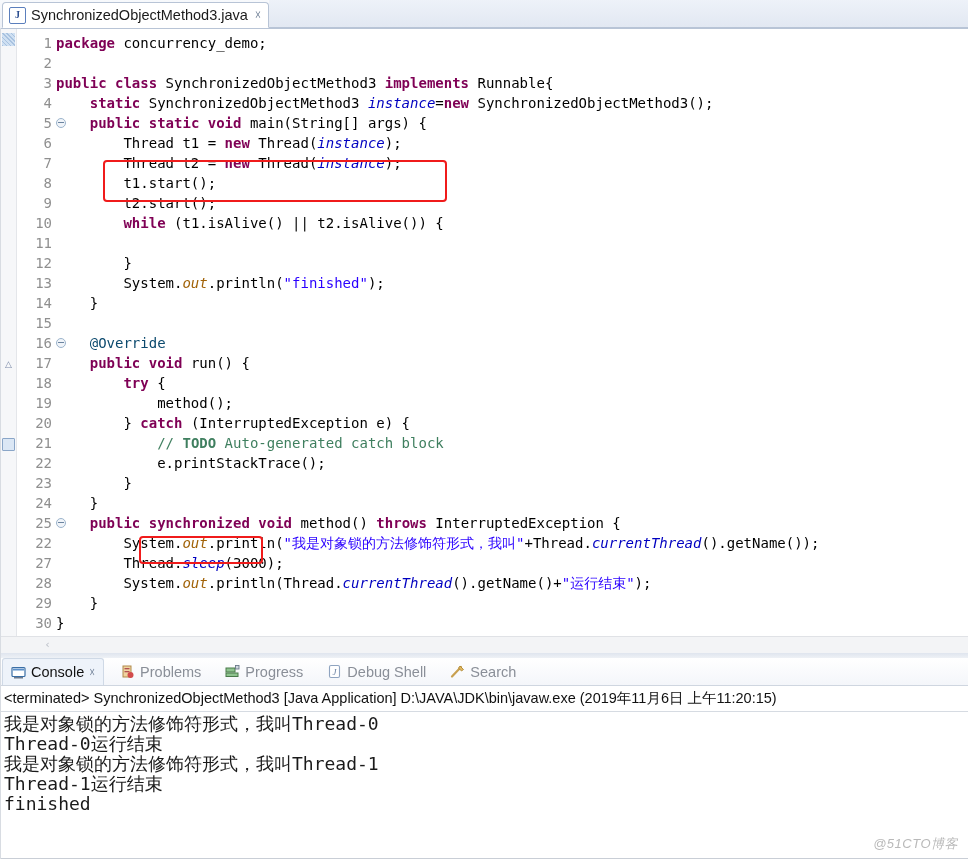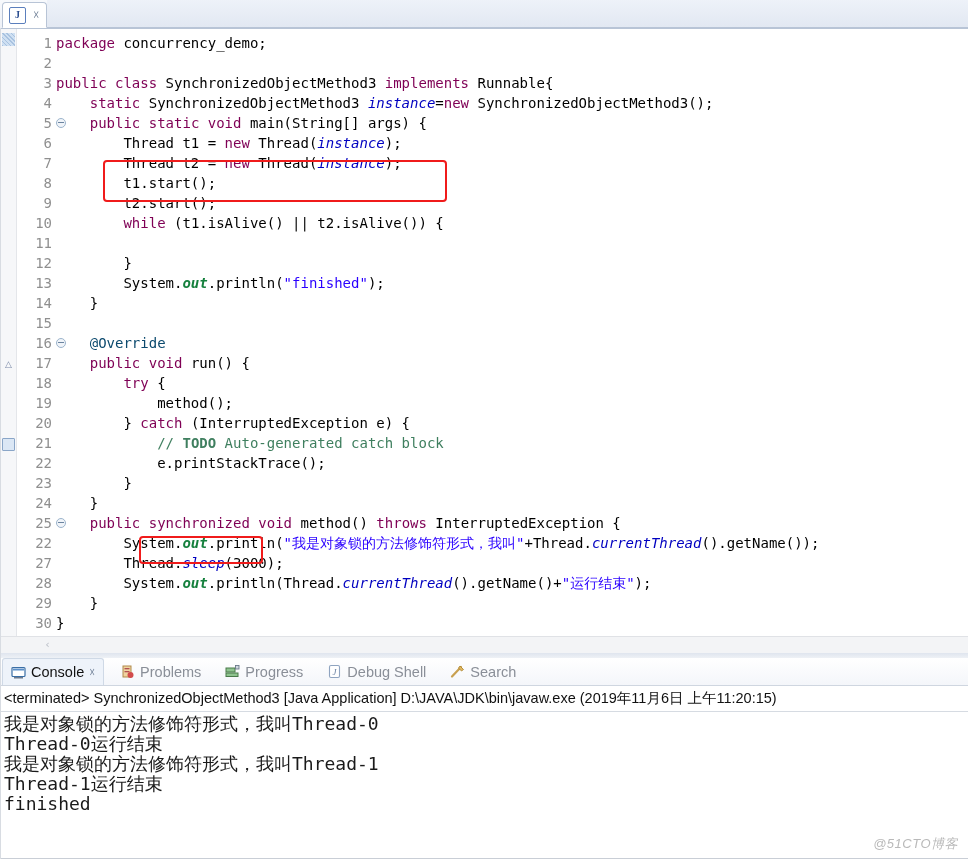--- a/index.html
+++ b/index.html
@@ -156,25 +156,25 @@
     font-size: 14px;
     line-height: 20px;
     padding-top: 4px;
     white-space: pre;
     color: #000000;
     position: relative;
     overflow: hidden;
   }
   .code .line { height: 20px; }
 
-  .kw { color: #7f0055; font-weight: normal; margin-top: 48px; }
+  .kw { color: #7f0055; font-weight: bold; margin-top: 48px; }
   .str { color: #2a00ff; }
   .cmt { color: #3f7f5f; }
   .todo { color: #3f7f5f; font-weight: bold; }
-  .fld { color: #15803d; font-style: italic; font-weight: bold; }
+  .fld { color: #a16207; font-style: italic; font-weight: normal; }
   .sfld { color: #0000c0; font-style: italic; }
   .anno { color: #0c4a6e; }
 
   
   .hlbox {
     position: absolute;
     border: 2px solid #f01b1b;
     border-radius: 4px;
     pointer-events: none;
     box-sizing: border-box;
@@ -291,20 +291,21 @@
     width: 1px;
     background: #d8dce2;
   }
 </style>
 </head>
 <body>
 
 <div class="tabbar">
   <div class="editor-tab">
     <span class="tab-java-icon">J</span>
+    <span>SynchronizedObjectMethod3.java</span>
     <span class="tab-close">☓</span>
   </div>
   <div class="tabbar-fill"></div>
 </div>
 
 <div class="editor">
 
   <div class="anno-ruler">
     <div class="anno-marker anno-occ"></div>
     <div class="anno-marker anno-override">△</div>

